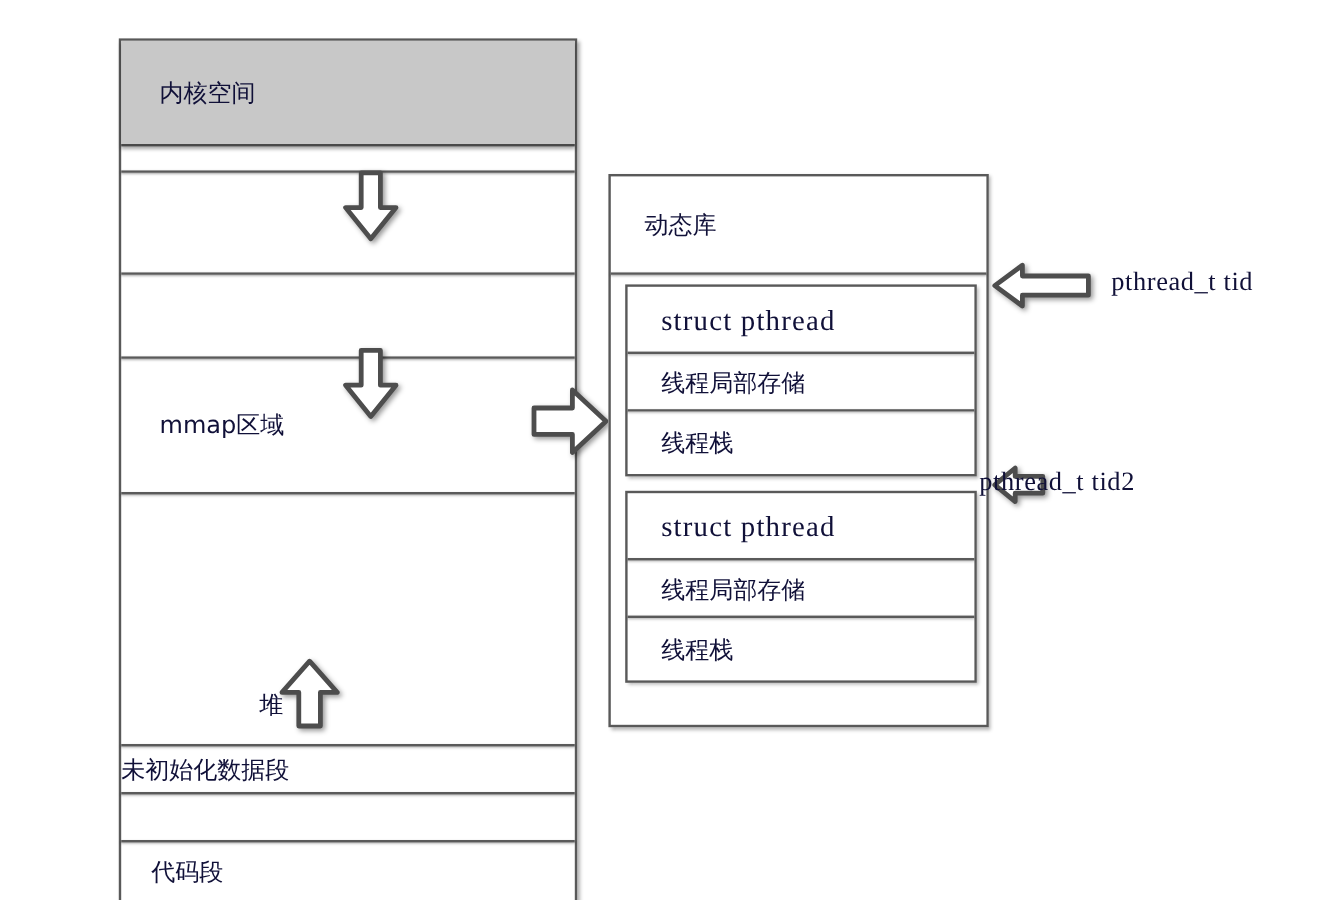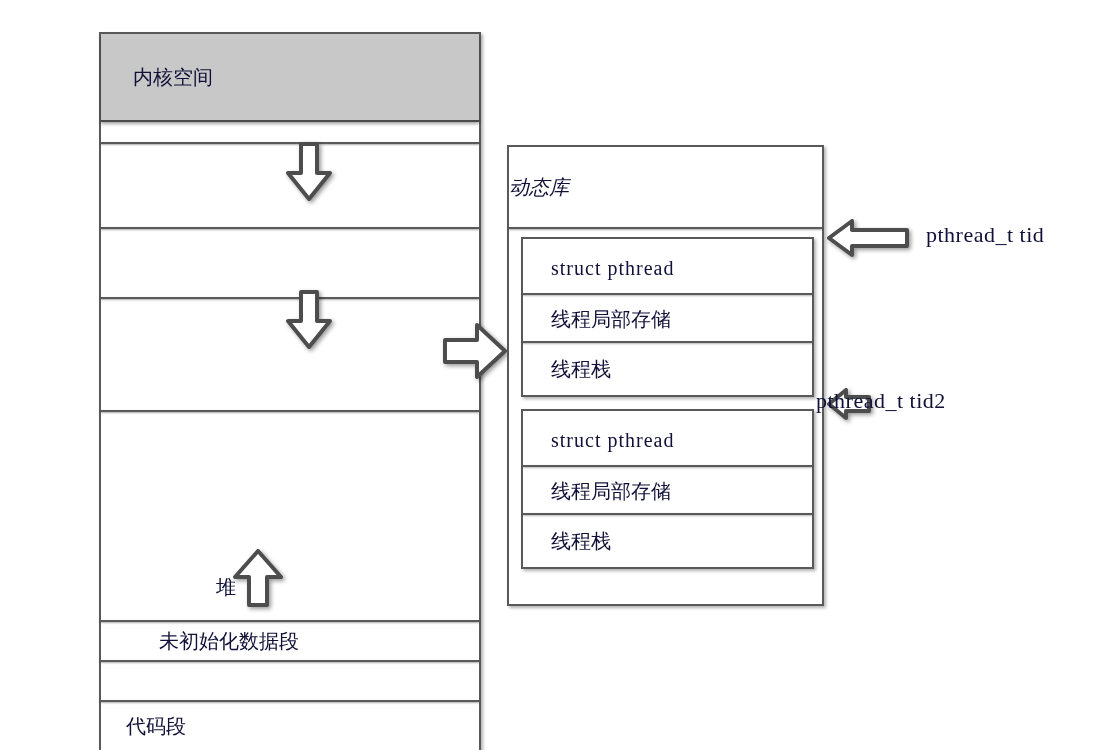--- a/index.html
+++ b/index.html
@@ -44,21 +44,21 @@
     box-shadow: 0 1px 2px rgba(0,0,0,0.35);
   }
   .label-cn {
     font-family: "DejaVu Sans", "Liberation Sans", sans-serif;
     font-size: 20px;
     color: #101038;
     white-space: nowrap;
   }
   .label-mono {
     font-family: "Liberation Serif", "DejaVu Serif", serif;
-    font-size: 20px;
+    font-size: 24px;
     letter-spacing: 1px;
     color: #101038;
     white-space: nowrap;
   }
 
   
   #left-column {
     left: 76px;
     top: 32px;
     width: 382px;
@@ -148,27 +148,30 @@
     <div class="divider" style="top:376px;"></div>
     <div class="divider" style="top:586px;"></div>
     <div class="divider" style="top:626px;"></div>
     <div class="divider" style="top:666px;"></div>
 
     <div class="row" style="top:88px; height:20px;">
       <span class="label-cn lc-text"></span>
     </div>
 
 
+    <div class="row" style="top:265px; height:111px;">
+      <span class="label-cn lc-text">mmap区域</span>
+    </div>
 
     <div class="row" style="top:520px; height:66px;">
       <span class="label-cn" style="padding-left:115px;">堆</span>
     </div>
 
     <div class="row" style="top:588px; height:38px;">
-      <span class="label-cn" style="padding-left:58px;">未初始化数据段</span>
+      <span class="label-cn" style="">未初始化数据段</span>
     </div>
 
 
     <div class="row" style="top:668px; height:48px;">
       <span class="label-cn" style="padding-left:25px;">代码段</span>
     </div>
   </div>
 
   <div class="arrow" style="left:285px; top:141px;">
     <svg width="48" height="62" viewBox="0 0 48 62">
@@ -190,21 +193,21 @@
 
   <div class="arrow" style="left:442px; top:320px;">
     <svg width="66" height="62" viewBox="0 0 66 62">
       <polygon points="3,20 35,20 35,5 63,31 35,57 35,42 3,42"></polygon>
     </svg>
   </div>
 
   <div class="box" id="right-column">
 
     <div class="row" style="top:0; height:80px;">
-      <span class="label-cn" style="font-style:italic;">动态库</span>
+      <span class="label-cn" style="padding-left:28px;">动态库</span>
     </div>
     <div class="divider" style="top:80px;"></div>
 
     <div class="thread-block" style="top:90px; height:160px;">
       <div class="tb-row" style="top:0; height:58px;">
         <span class="label-mono tb-text">struct pthread</span>
       </div>
       <div class="tb-divider" style="top:54px;"></div>
       <div class="tb-row" style="top:56px; height:48px;">
         <span class="label-cn tb-text">线程局部存储</span>

